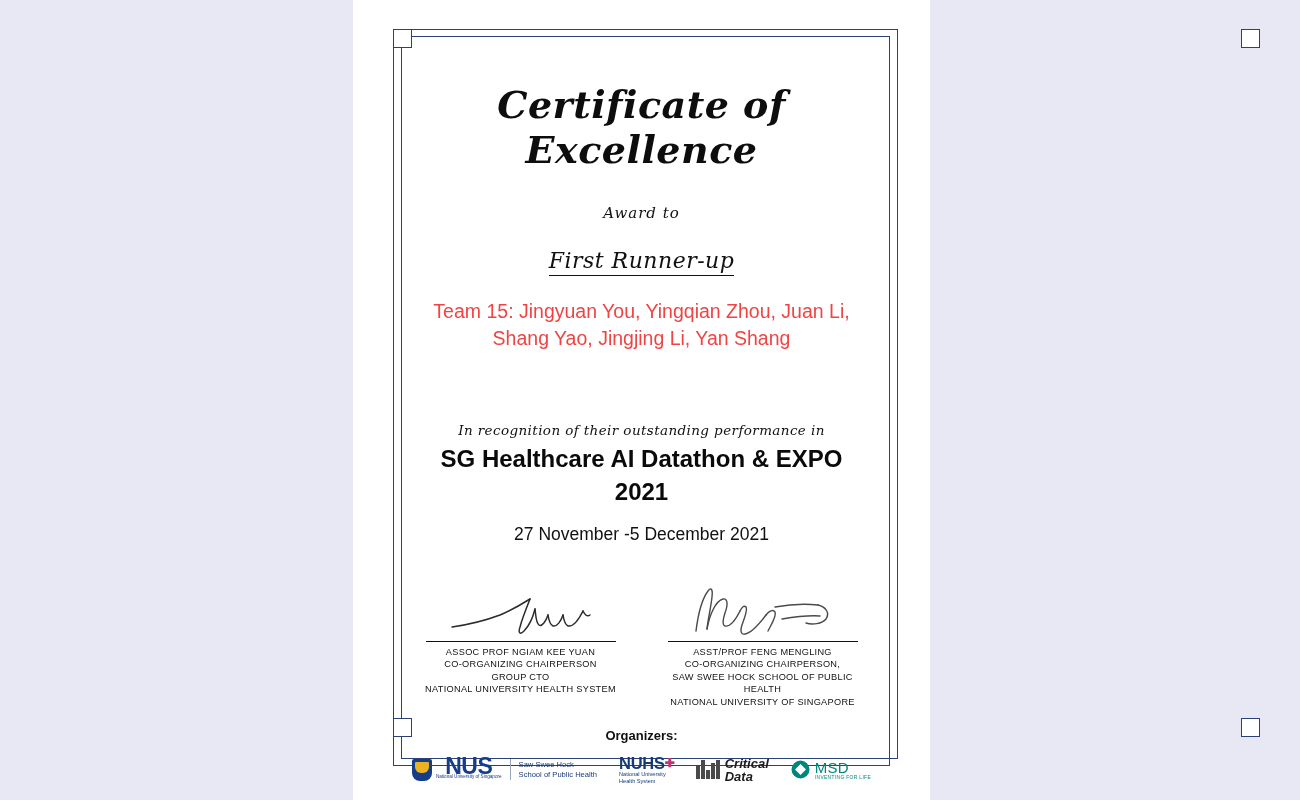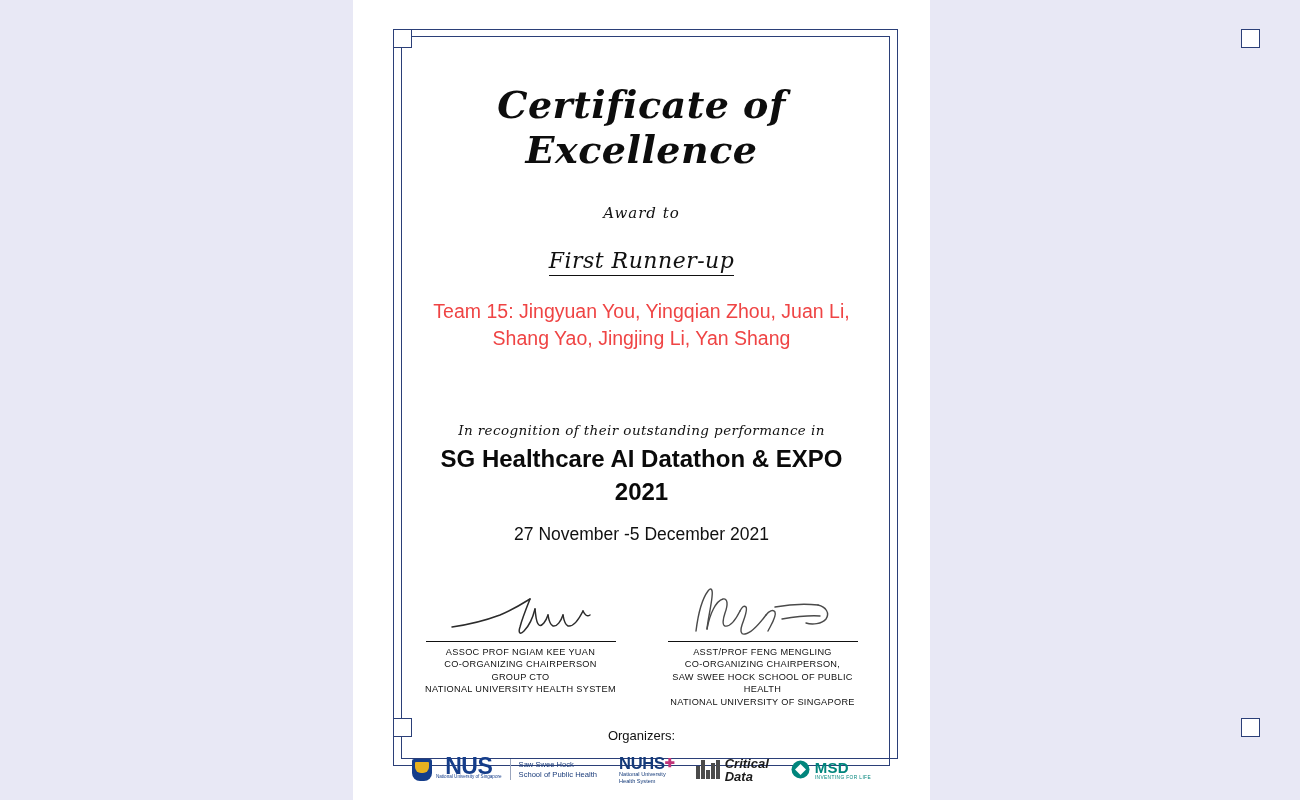--- a/index.html
+++ b/index.html
@@ -150,20 +150,21 @@
     font-size: 9.2px;
     line-height: 12.4px;
     letter-spacing: 0.3px;
     color: #111;
   }
 
   .organizers-label {
     font-family: "Liberation Sans", sans-serif;
     font-size: 13px;
     margin-top: 20px;
+    font-weight: bold;
   }
   .logo-row {
     display: flex;
     justify-content: center;
     align-items: center;
     gap: 22px;
     margin-top: 12px;
   }
 
   
@@ -277,21 +278,21 @@
   .msd-mark {
     width: 19px;
     height: 19px;
     position: relative;
   }
   .msd-text {
     text-align: left;
   }
   .msd-word {
     font-family: "Liberation Sans", sans-serif;
-    font-weight: bold;
+    font-weight: normal;
     font-size: 15px;
     color: #00857c;
     line-height: 15px;
     letter-spacing: 0.2px;
   }
   .msd-tag {
     font-family: "Liberation Sans", sans-serif;
     font-size: 4.8px;
     color: #00857c;
     letter-spacing: 0.4px;

